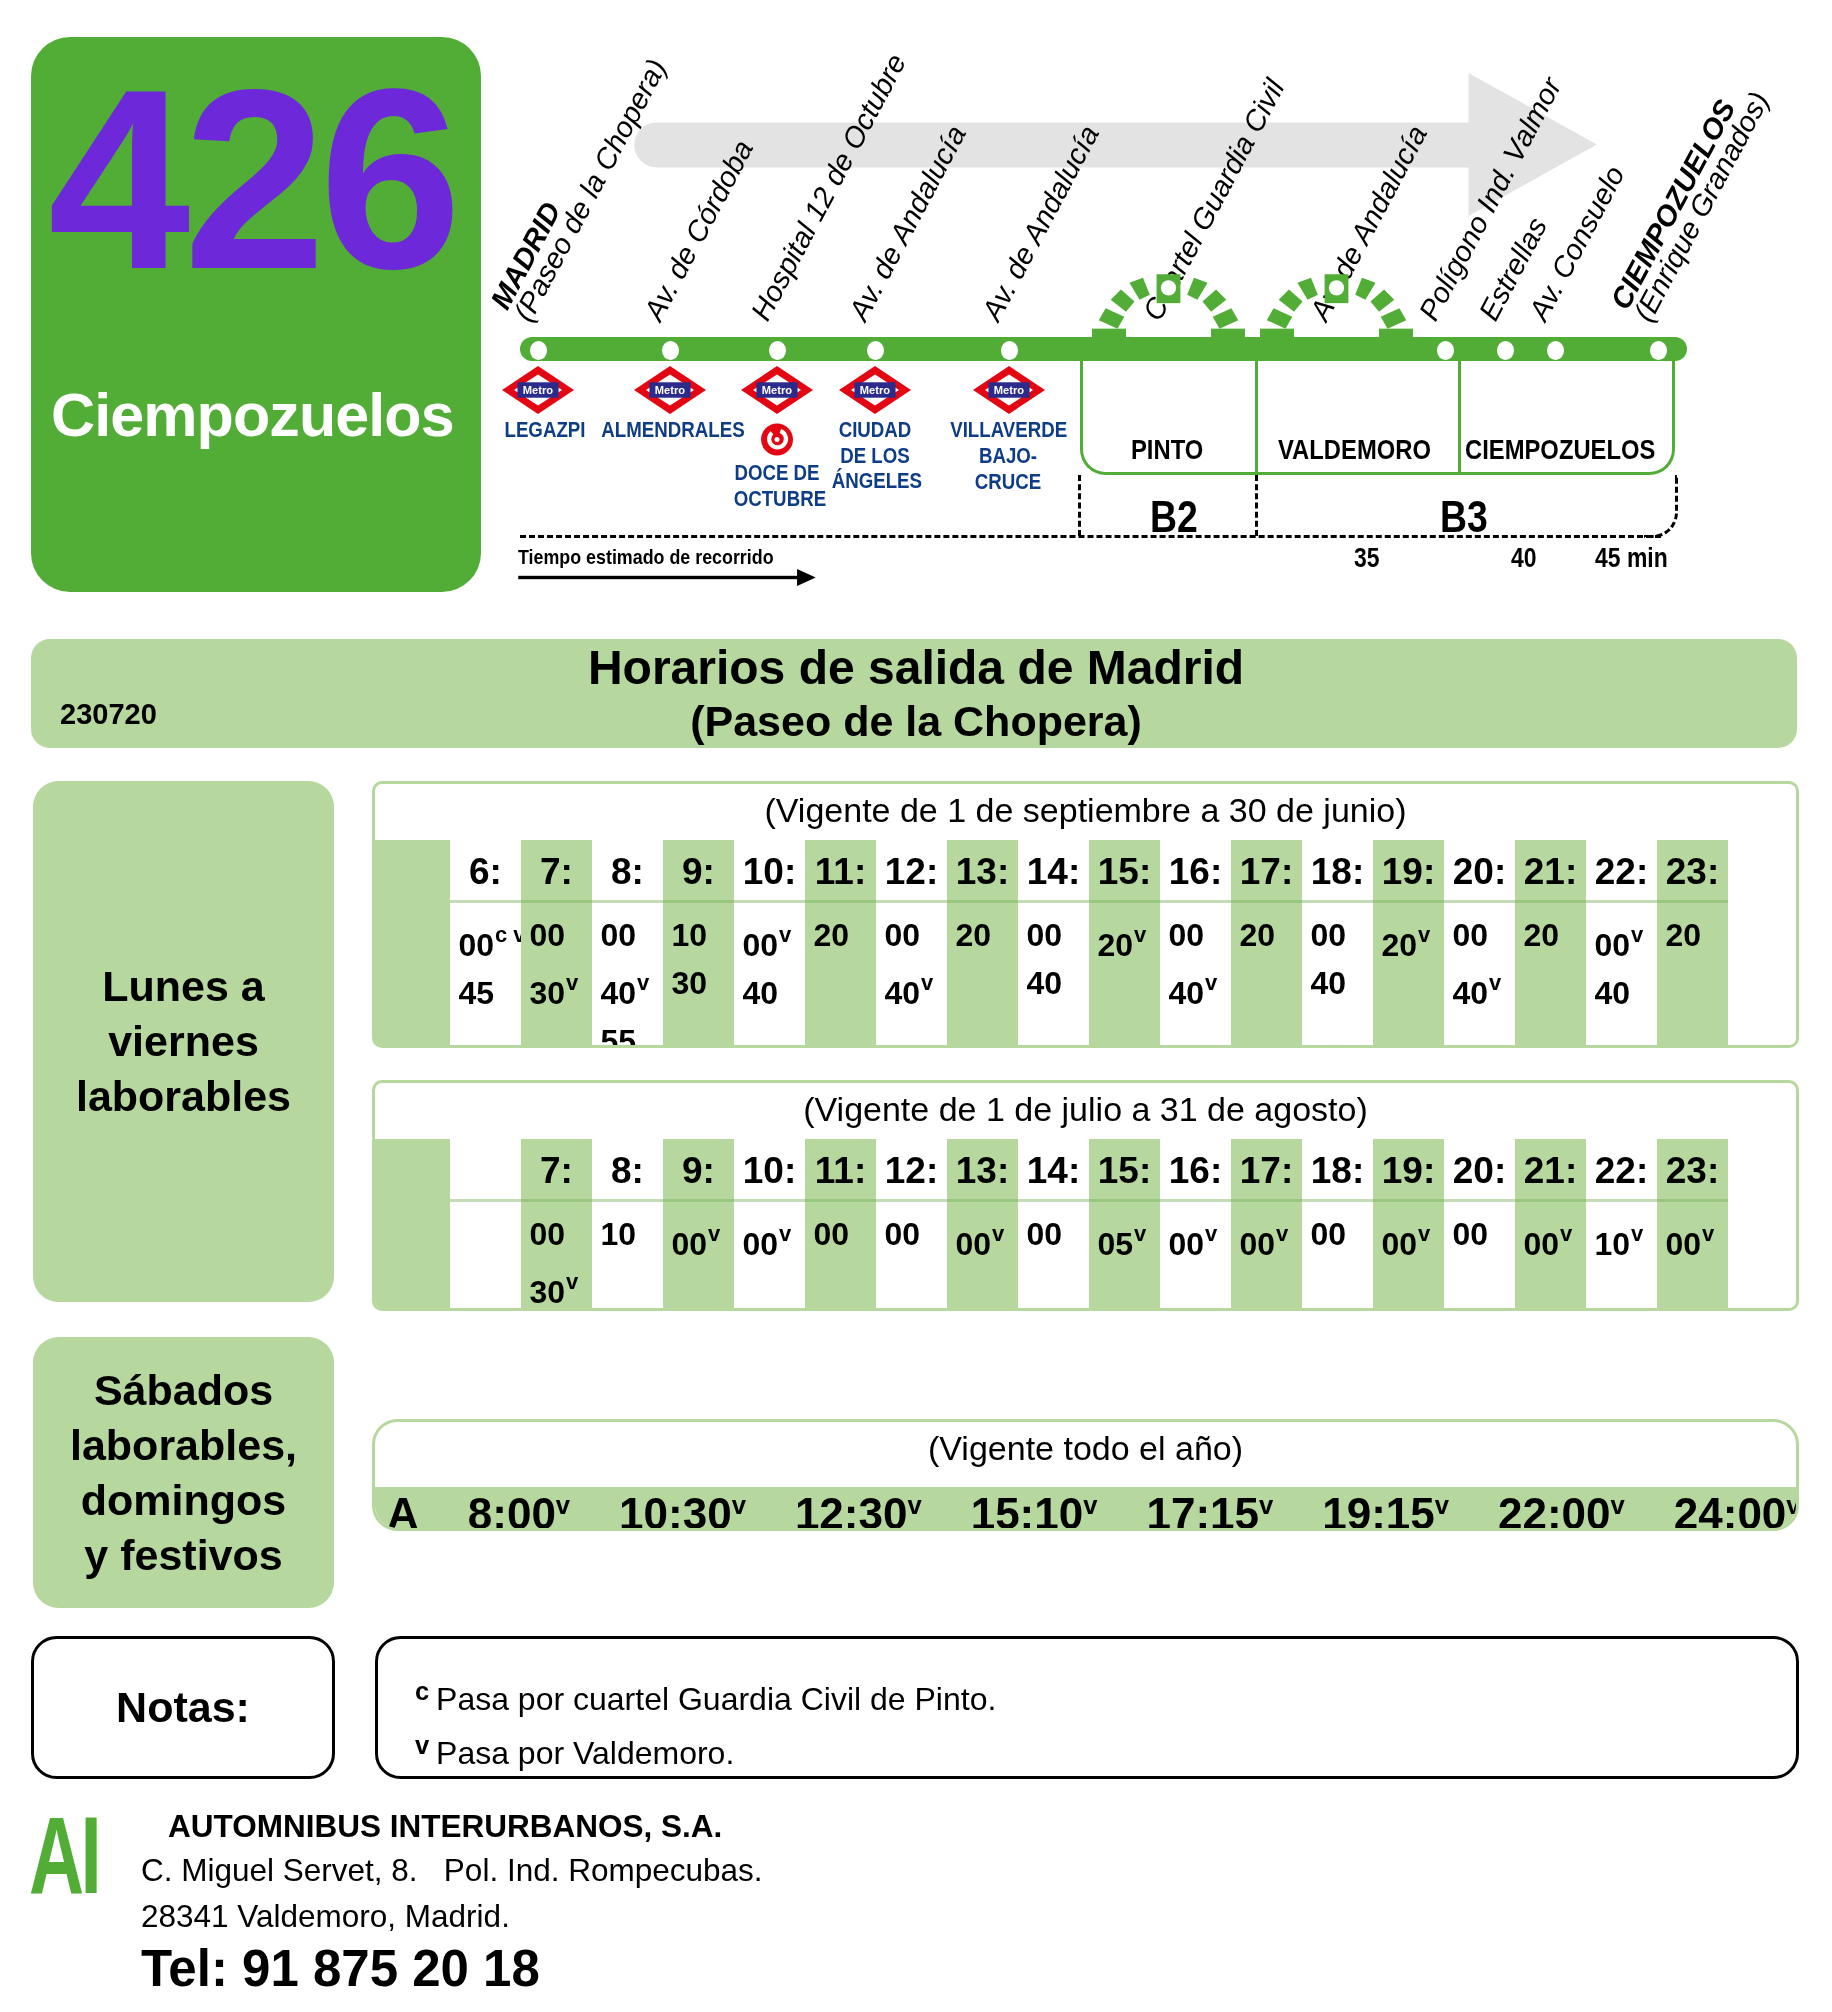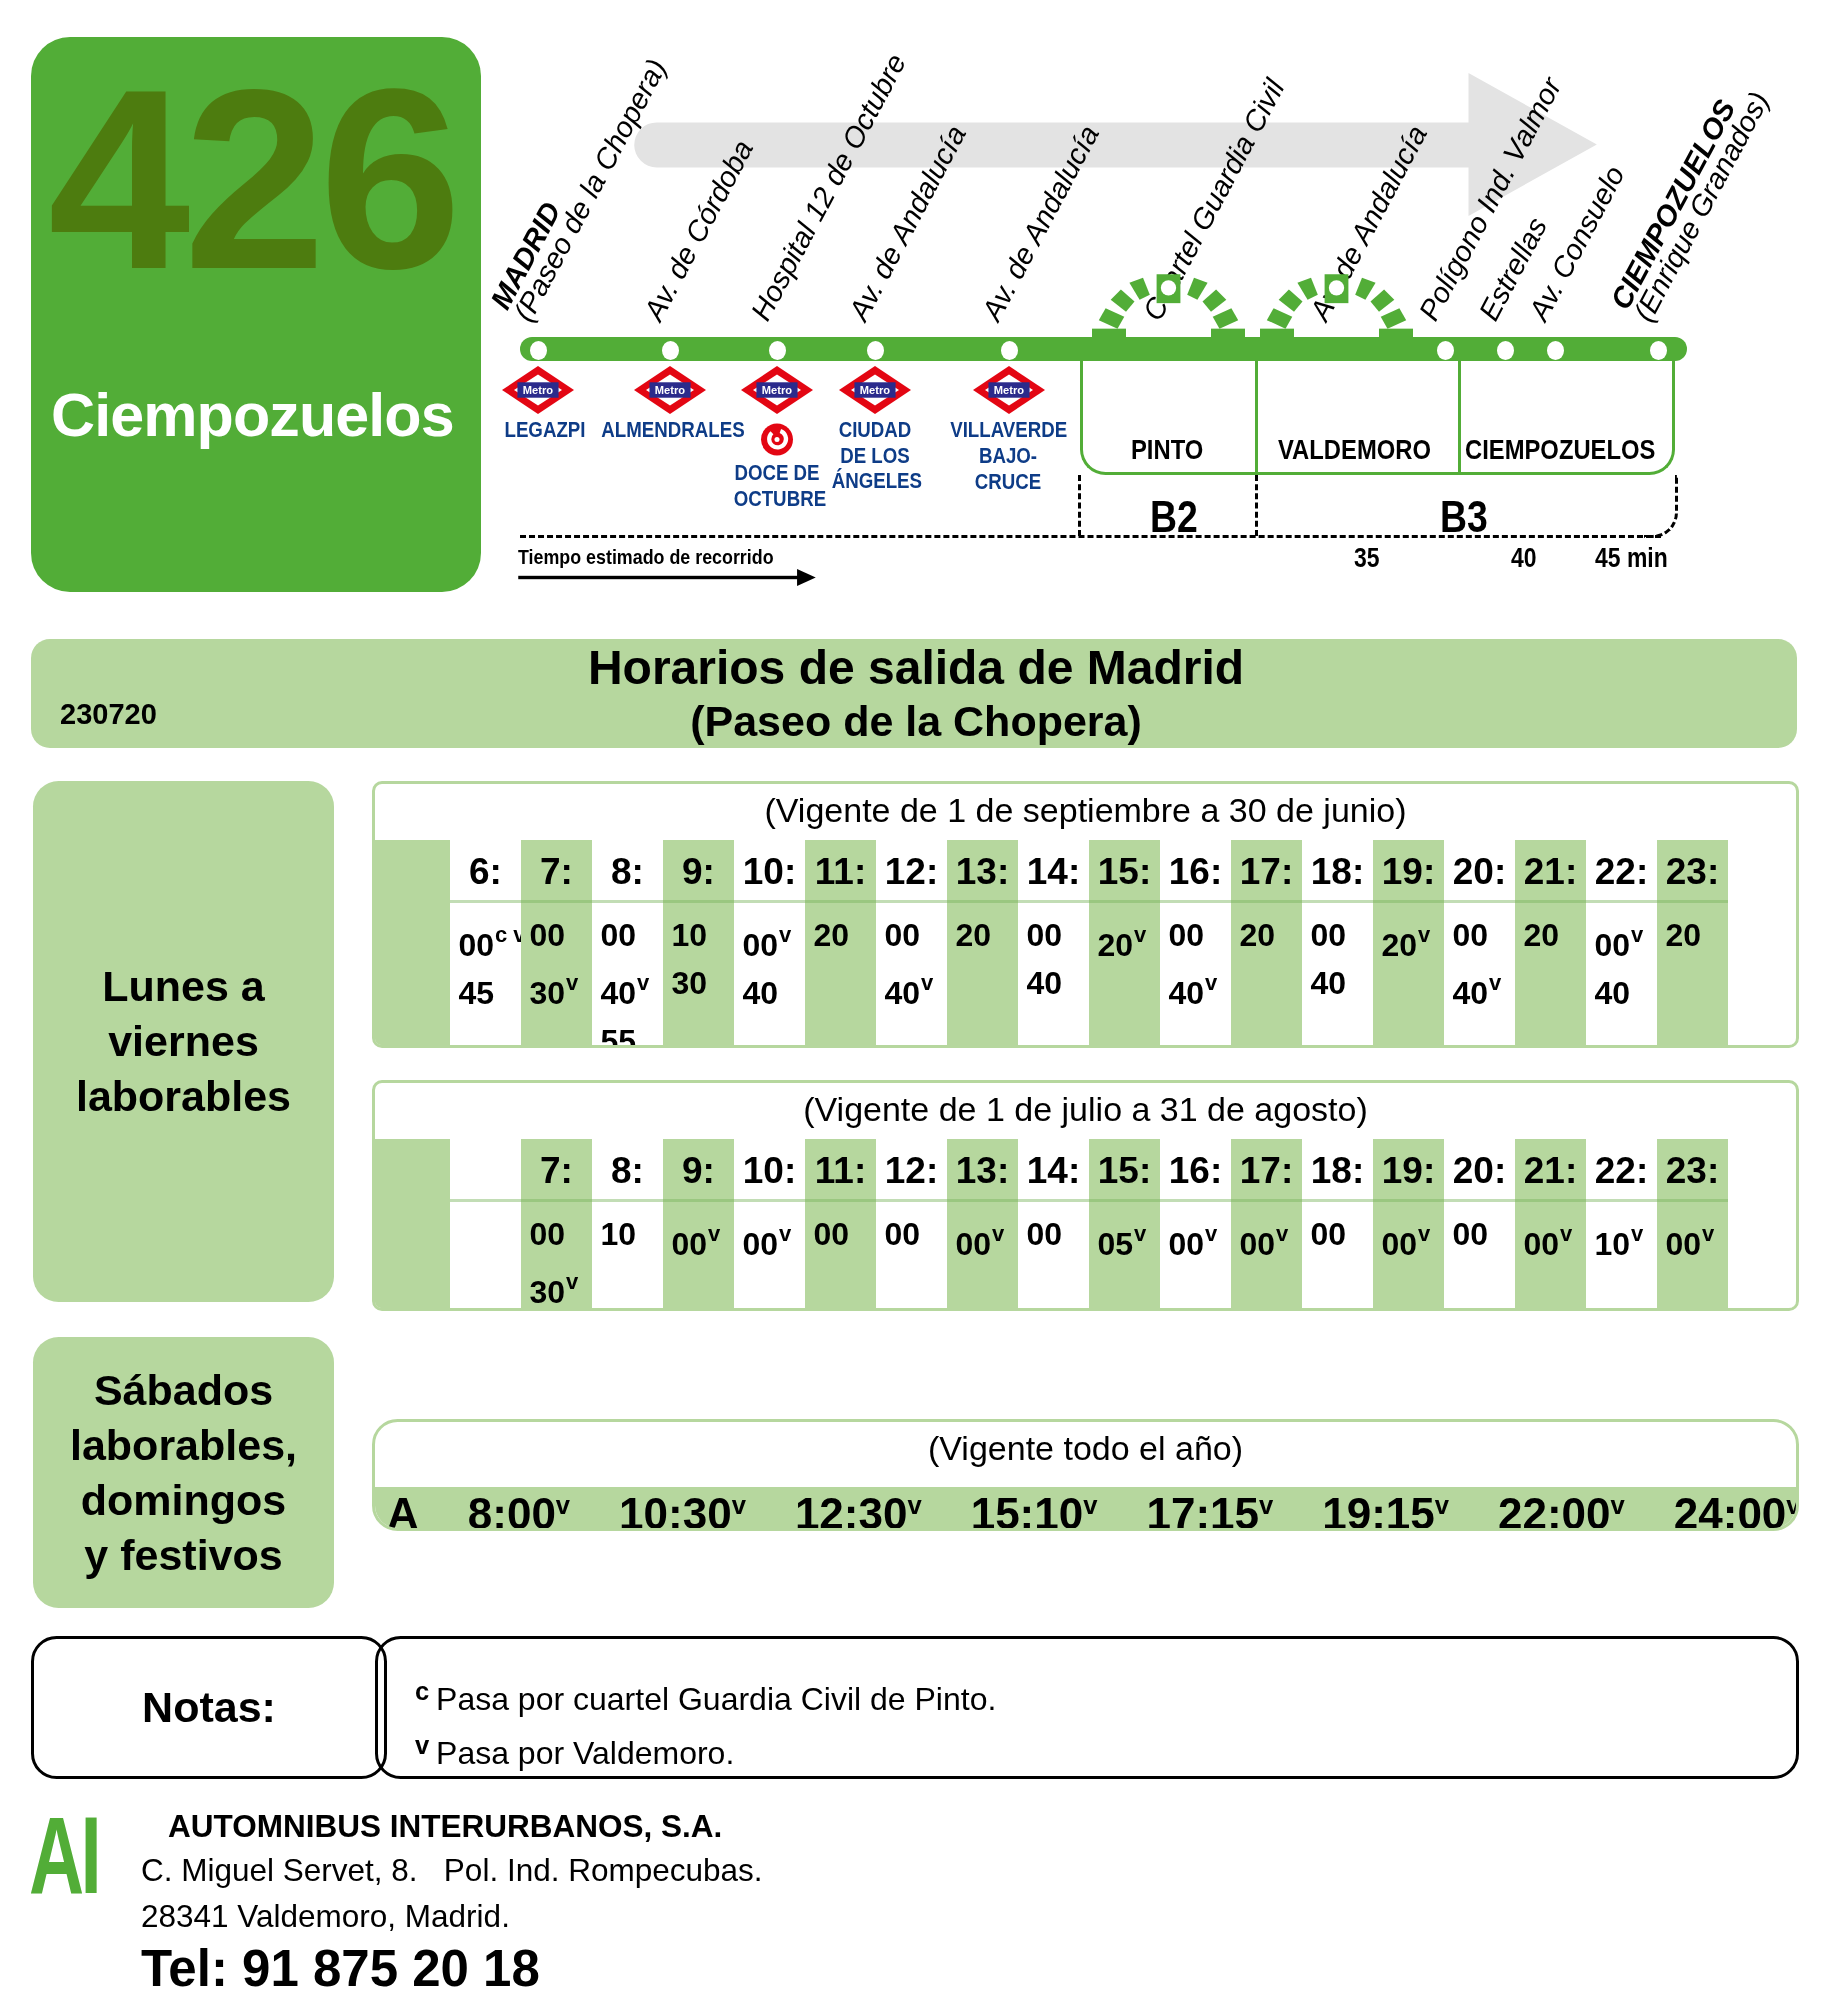--- a/index.html
+++ b/index.html
@@ -2,21 +2,21 @@
 <html style="font-size:13.6px"><head>
 <meta charset="utf-8">
 <style>
   * { box-sizing: border-box; margin: 0; padding: 0; }
   html, body { width: 1832px; height: 2013px; background: #ffffff; overflow: hidden; }
   body { position: relative; font-family: "Liberation Sans", "DejaVu Sans", sans-serif; color: #000; }
   .abs { position: absolute; }
 
   
   .route-box { left: 31px; top: 37px; width: 450px; height: 555px; background: #52ad37; border-radius: 39px; }
-  .route-number { left: 48px; top: 51px; width: 426px; font-size: 256px; font-weight: 700; color: #4d7c0f; letter-spacing: -6.8px; line-height: 256px; }
+  .route-number { left: 48px; top: 51px; width: 426px; font-size: 256px; font-weight: 700; color: #6d28d9; letter-spacing: -6.8px; line-height: 256px; }
   .route-dest { left: 51px; top: 380px; font-size: 61px; font-weight: 700; color: #fff; letter-spacing: -0.9px; }
 
   
   .direction-arrow { left: 630px; top: 68px; }
 
   
   .stop-label { position: absolute; transform-origin: 0 100%; transform: rotate(-62deg); white-space: nowrap; font-size: 29px; line-height: 29px; font-weight: 400; font-style: italic; }
   .stop-label.two { line-height: 25.6px; }
 
   .route-line { left: 520px; top: 337px; width: 1167px; height: 24px; background: #52ad37; border-radius: 12px; }
@@ -58,21 +58,21 @@
   .col.g { background: #b6d79e; }
   .hour { height: 63px; font-size: 37px; font-weight: 700; text-align: center; line-height: 63px; border-bottom: 3.4px solid rgba(120,180,90,0.45); }
   .mins { padding-top: 8px; font-size: 32px; font-weight: 700; line-height: 48px; padding-left: 8.5px; }
   .mins div { white-space: nowrap; }
   .sup { font-size: 22px; vertical-align: 13.6px; margin-left: 0.9px; }
 
   .sat-row { display: flex; align-items: center; height: 53px; background: #b6d79e; font-size: 44px; font-weight: 700; padding-left: 12px; }
   .sat-row span.t { margin-right: 49px; }
   .sat-sup { font-size: 25.6px; vertical-align: 15.3px; }
 
-  .notes-label-box { left: 31px; top: 1636px; width: 356px; height: 143px; border: 3.4px solid #000; border-radius: 25.6px; display: flex; align-items: center; justify-content: center; font-size: 43px; font-weight: 700; }
+  .notes-label-box { left: 31px; top: 1636px; width: 304px; height: 143px; border: 3.4px solid #000; border-radius: 25.6px; display: flex; align-items: center; justify-content: center; font-size: 43px; font-weight: 700; }
   .notes-box { left: 375px; top: 1636px; width: 1424px; height: 143px; border: 3.4px solid #000; border-radius: 25.6px; padding: 29px 16px 0 37px; font-size: 32px; line-height: 46px; }
   .notes-box .mark { font-weight: 700; font-size: 25.6px; vertical-align: 10.2px; margin-right: 6.8px; }
 
   .logo { left: 29px; top: 1804px; font-size: 109px; font-weight: 700; color: #52ad37; letter-spacing: -5.1px; transform: scaleX(0.7); transform-origin: 0 0; line-height: 102px; }
   .company { left: 141px; top: 1808px; font-size: 31.5px; font-weight: 700; margin-left: 27px; }
   .addr1 { left: 141px; top: 1852px; font-size: 31.5px; }
   .addr2 { left: 141px; top: 1898px; font-size: 31.5px; }
   .tel { left: 141px; top: 1939px; font-size: 51px; font-weight: 700; }
 </style>
 </head>

